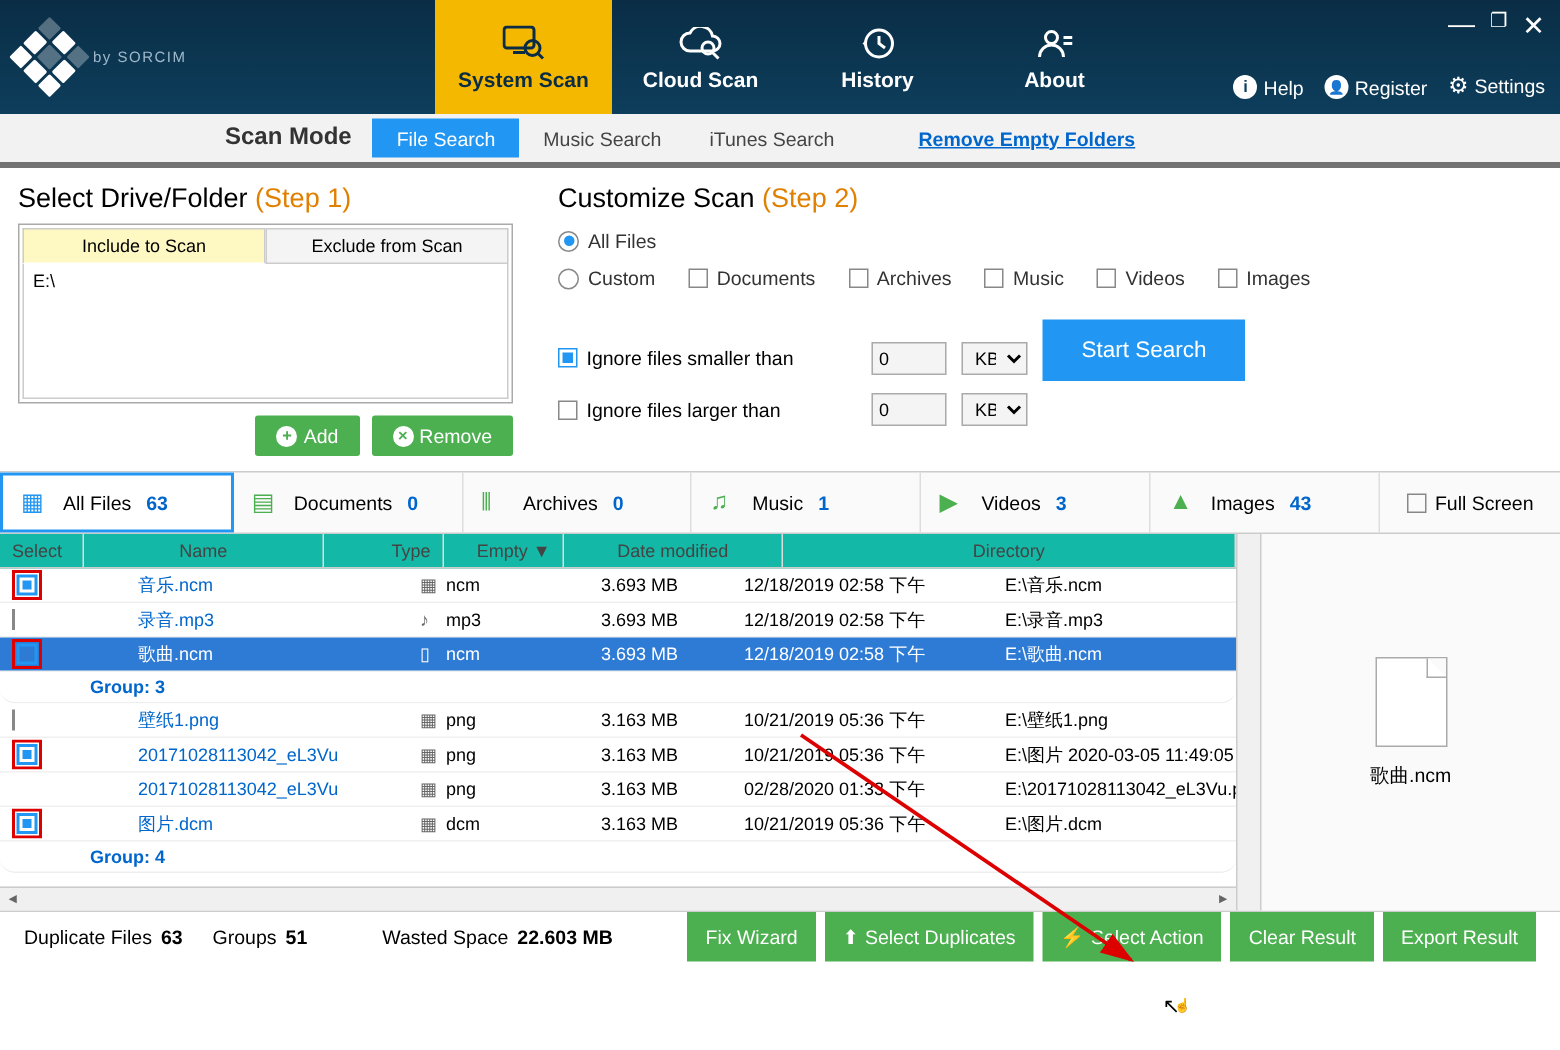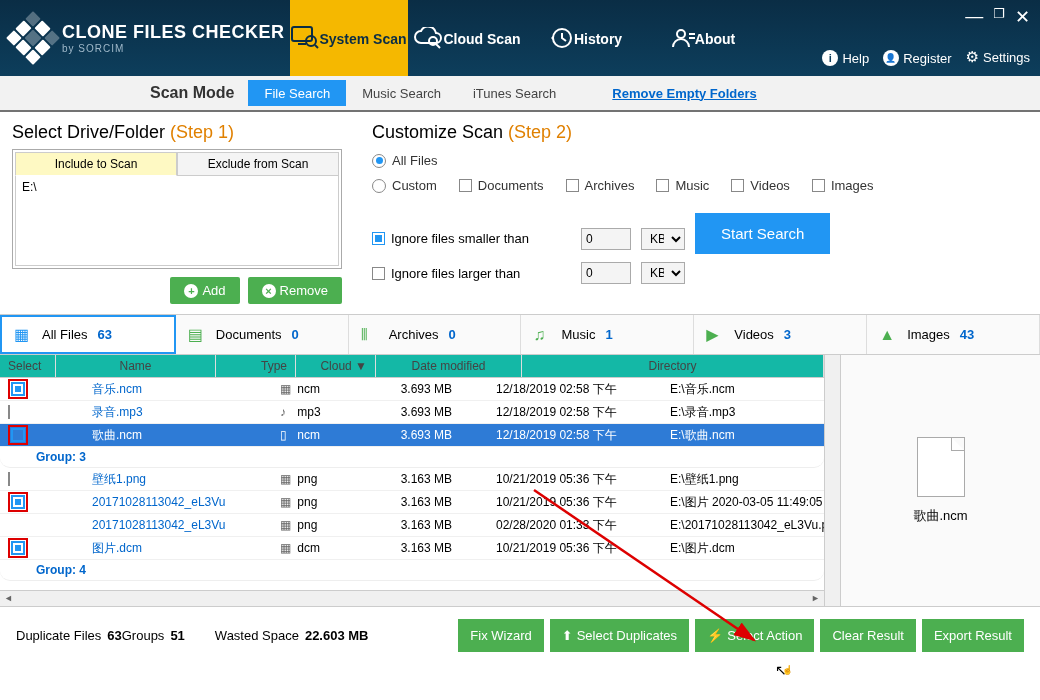--- a/index.html
+++ b/index.html
@@ -8,34 +8,34 @@
 
 .titlebar { height:76px; background:linear-gradient(#0a2d45,#0d3e5c); display:flex; align-items:center; color:#fff; }
 .logo-box { display:flex; align-items:center; padding-left:14px; width:290px; }
 .logo-icon { width:38px; height:38px; transform:rotate(45deg); display:grid; grid-template:repeat(3,1fr)/repeat(3,1fr); gap:2px; margin-right:10px; }
 .logo-icon span { background:#fff; border-radius:1px; }
 .logo-icon span:nth-child(1),.logo-icon span:nth-child(3),.logo-icon span:nth-child(5){opacity:.3}
 .logo-text { font-size:18px; font-weight:600; letter-spacing:.5px; }
 .logo-sub { font-size:10px; text-align:left; color:#9fb8c9; letter-spacing:1px; }
 
 .main-tabs { display:flex; height:76px; }
-.main-tab { width:118px; display:flex; align-items:center; justify-content:center; cursor:pointer; }
+.main-tab { width:118px; display:flex; flex-direction:column; align-items:center; justify-content:center; cursor:pointer; }
 .main-tab.active { background:#f5b800; color:#0a2d45; }
 .main-tab .mt-icon { font-size:24px; height:28px; display:flex; align-items:center; }
 .main-tab .mt-label { font-size:14px; font-weight:600; margin-top:2px; }
 
 .titlebar-right { margin-left:auto; display:flex; align-items:flex-end; height:100%; padding-bottom:10px; padding-right:10px; gap:14px; }
 .tbr-link { display:flex; align-items:center; gap:4px; font-size:13px; cursor:pointer; }
 .tbr-icon { display:inline-flex; width:16px; height:16px; border-radius:50%; background:#fff; color:#0d3e5c; align-items:center; justify-content:center; font-size:11px; font-weight:700; }
 
 .win-controls { position:absolute; top:6px; right:10px; display:flex; gap:10px; color:#fff; }
 .win-controls span { cursor:pointer; font-size:18px; }
 
 
-.scanmode { height:36px; background:#f2f2f2; border-bottom:2px solid #737373; display:flex; align-items:center; padding-left:150px; }
+.scanmode { height:36px; background:#f2f2f2; border-bottom:4px solid #737373; display:flex; align-items:center; padding-left:150px; }
 .scanmode-label { font-size:16px; font-weight:600; margin-right:14px; color:#333; }
 .sm-tab { height:26px; padding:0 16px; display:flex; align-items:center; font-size:13px; cursor:pointer; color:#444; }
 .sm-tab.active { background:#2196f3; color:#fff; }
 .sm-link { margin-left:40px; color:#0066cc; text-decoration:underline; font-weight:600; font-size:13px; cursor:pointer; }
 
 
 .config { display:flex; padding:10px 12px; gap:30px; }
 .step { }
 .step-title { font-size:18px; margin-bottom:6px; }
 .step-title .orange { color:#e08000; }
@@ -76,36 +76,36 @@
 .table-wrap { flex:1; overflow:hidden; position:relative; }
 .thead { display:flex; background:#14b8a6; border-bottom:1px solid #ccc; font-size:12px; color:#444; }
 .thead div { padding:4px 8px; border-right:1px solid #ddd; }
 .c-sel{width:56px;} .c-name{width:160px;} .c-type{width:80px;} .c-size{width:80px;text-align:right;} .c-date{width:146px;} .c-dir{flex:1;}
 .tbody { font-size:12px; }
 .trow { display:flex; align-items:center; height:23px; border-bottom:1px solid #f0f0f0;gap:28px; }
 .trow.sel { background:#2e7bd6; color:#fff; }
 .trow .cell { padding:0 8px; white-space:nowrap; overflow:hidden; }
 .trow .c-name { color:#0066cc; }
 .trow.sel .c-name { color:#fff; }
-.grouprow { display:flex; padding:3px 8px 3px 36px; color:#0066cc; font-weight:600; font-size:12px; border-bottom:1px solid #eee;border-radius:10px; }
+.grouprow { display:flex; padding:3px 8px 3px 60px; color:#0066cc; font-weight:600; font-size:12px; border-bottom:1px solid #eee;border-radius:10px; }
 .redbox { border:2px solid #d00; padding:1px; display:inline-flex; }
 .bluebox { width:14px; height:14px; border:2px solid #2196f3; display:flex; align-items:center; justify-content:center; }
 .bluebox.on::after { content:""; width:6px; height:6px; background:#2196f3; }
 .plainbox { width:14px; height:14px; border:1px solid #888; }
 .ficon { color:#666; width:14px; display:inline-block; }
 .trow.sel .ficon { color:#fff; }
 
 .preview { width:200px; border-left:1px solid #ccc; display:flex; flex-direction:column; align-items:center; justify-content:center; background:#fafafa; }
 .preview-file { width:48px; height:60px; border:1px solid #aaa; background:#fff; position:relative; }
 .preview-file::before { content:""; position:absolute; top:0; right:0; border-style:solid; border-width:0 12px 12px 0; border-color:transparent #fafafa transparent transparent; }
 .preview-file::after { content:""; position:absolute; top:0; right:0; width:12px; height:12px; border-left:1px solid #aaa; border-bottom:1px solid #aaa; }
 .preview-name { margin-top:10px; font-size:13px; }
 
 
-.footer { display:flex; align-items:center; padding:12px 16px; font-size:13px; }
+.footer { display:flex; align-items:center; padding:0 16px; gap:20px; font-size:13px; }
 .footer .stat { display:flex; gap:6px; }
 .footer .stat b { font-weight:700; }
 .footer-btns { margin-left:auto; display:flex; gap:6px; }
 .footer-btns button { background:#4caf50; color:#fff; border:none; padding:9px 12px; font-size:13px; cursor:pointer; display:flex; align-items:center; gap:4px; }
 
 .arrow-annotation { position:absolute; left:524px; top:480px; pointer-events:none; }
 .scrollbar-h { height:16px; background:#f0f0f0; border-top:1px solid #ccc; position:relative;}
 .scrollbar-h::before { content:"◄"; position:absolute; left:4px; font-size:9px; color:#666; top:2px;}
 .scrollbar-h::after { content:"►"; position:absolute; right:4px; font-size:9px; color:#666; top:2px;}
 .vscroll { width:16px; background:#f0f0f0; border-left:1px solid #ccc; }
@@ -121,21 +121,20 @@
         <span></span>
         <span></span>
         <span></span>
         <span></span>
         <span></span>
         <span></span>
         <span></span>
         <span></span>
       </div>
     <div>
-      <div class="logo-text">CLONE FILES CHECKER</div>
       <div class="logo-sub">by SORCIM</div>
     </div>
   </div>
   <div class="main-tabs">
     <div class="main-tab active">
       <span class="mt-icon">
         <svg width="28" height="24" viewBox="0 0 28 24">
             <rect x="1" y="1" width="20" height="14" rx="2" fill="none" stroke="#0a2d45" stroke-width="2"></rect>
             <rect x="7" y="17" width="8" height="2" fill="#0a2d45"></rect>
             <circle cx="20" cy="15" r="5" fill="none" stroke="#0a2d45" stroke-width="2"></circle>
@@ -306,29 +305,33 @@
   <div class="cat">
       <span class="cicon">▶</span>
       <span>Videos</span>
       <span class="cnum">3</span>
     </div>
   <div class="cat">
       <span class="cicon">▲</span>
       <span>Images</span>
       <span class="cnum">43</span>
     </div>
+  <div class="fullscreen">
+      <span class="check-box"></span>
+      <span>Full Screen</span>
+    </div>
 </div>
 
 <div class="content">
   <div class="table-wrap">
     <div class="thead">
       <div class="c-sel">Select</div>
       <div class="c-name" style="text-align:center">Name</div>
       <div class="c-type" style="text-align:right">Type</div>
-      <div class="c-size"><span>Cloud</span> <span>▼</span></div>
+      <div class="c-size"><span>Empty</span> <span>▼</span></div>
       <div class="c-date" style="text-align:center">Date modified</div>
       <div class="c-dir" style="text-align:center">Directory</div>
     </div>
     <div class="tbody" id="tbody">
         <div class="trow">
           <div class="cell c-sel"><span class="redbox">
               <span class="bluebox on"></span>
             </span></div>
           <div class="cell c-name">音乐.ncm</div>
           <div class="cell c-type"><span class="ficon">▦</span> ncm</div>

